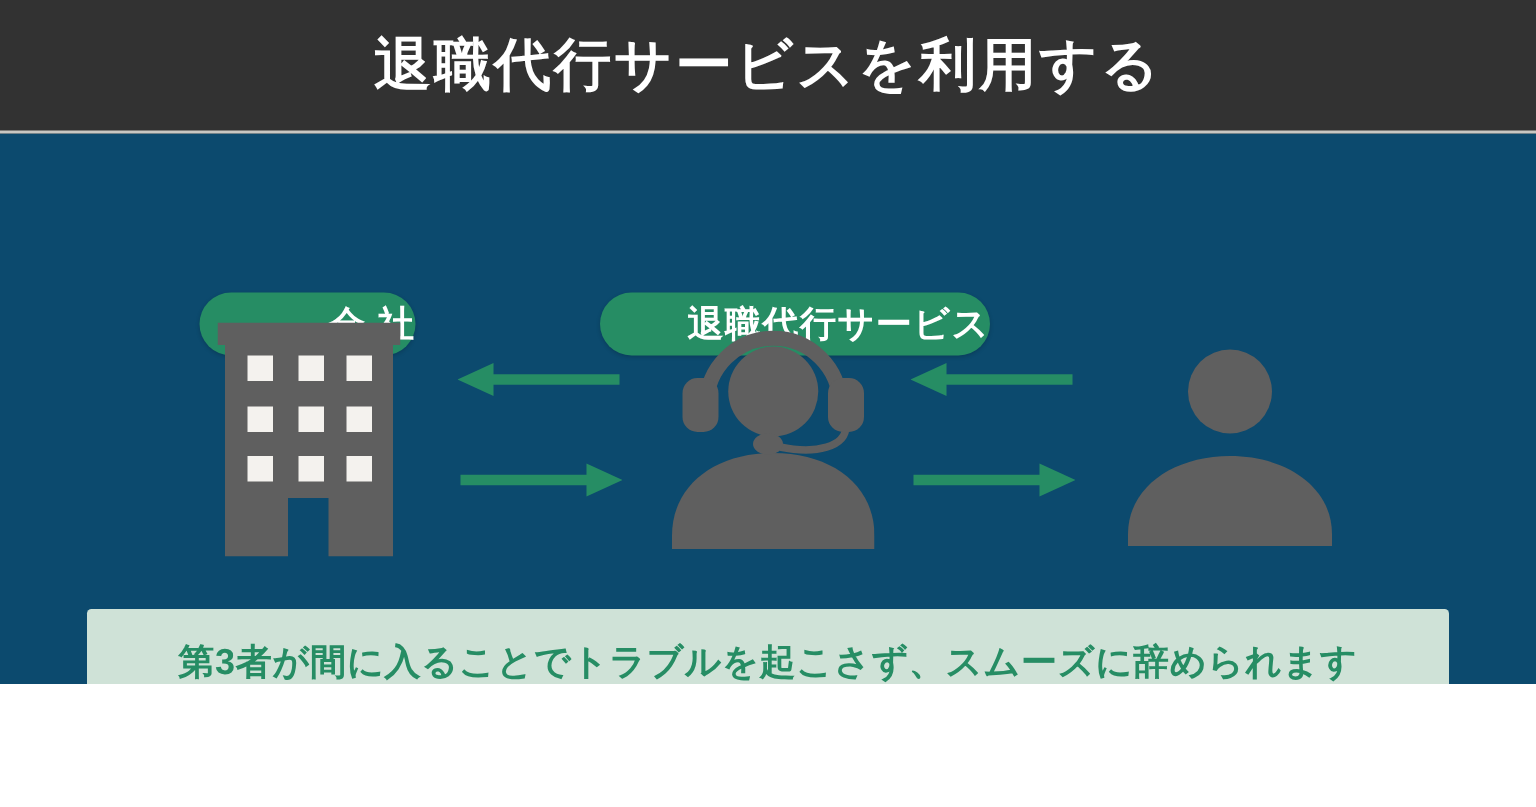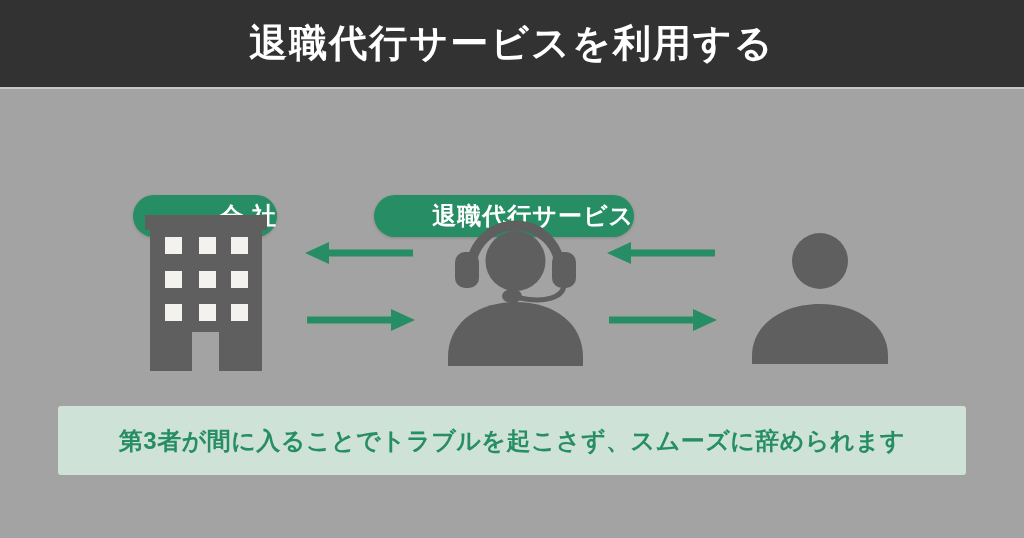--- a/index.html
+++ b/index.html
@@ -3,22 +3,22 @@
 <meta charset="utf-8">
 <style>
   html, body { margin: 0; padding: 0; }
   body {
     font-family: "Liberation Sans", "DejaVu Sans", sans-serif;
     background: #ffffff;
   }
   .canvas {
     position: relative;
     width: 1024px;
-    height: 538px;
-    background: #a3a3a3;
+    height: 456px;
+    background: #0c4a6e;
     overflow: hidden;
   }
 
   
   .header {
     position: absolute;
     left: 0; top: 0;
     width: 1024px; height: 89px;
     background: #323232;
     display: flex;
@@ -45,21 +45,21 @@
     justify-content: flex-end;
     color: #ffffff;
     font-size: 24px;
     font-weight: bold;
     letter-spacing: 1px;
     box-shadow: 0 1px 3px rgba(0,0,0,0.18);
     box-sizing: border-box;
     margin-top: 48px;
   }
   .pill-company   { left: 133px; top: 147px; width: 144px; }
-  .pill-agency    { left: 374px; top: 147px; width: 260px; }
+  .pill-agency    { left: 400px; top: 147px; width: 260px; }
   .pill-applicant { left: 729px; top: 147px; width: 184px; }
 
   
   .icon-abs { position: absolute; }
   .building-icon  { left: 145px; top: 215px; }
   .agent-icon     { left: 448px; top: 214px; }
   .person-icon    { left: 752px; top: 232px; }
 
   
   .arrow { position: absolute; width: 110px; height: 26px; }

